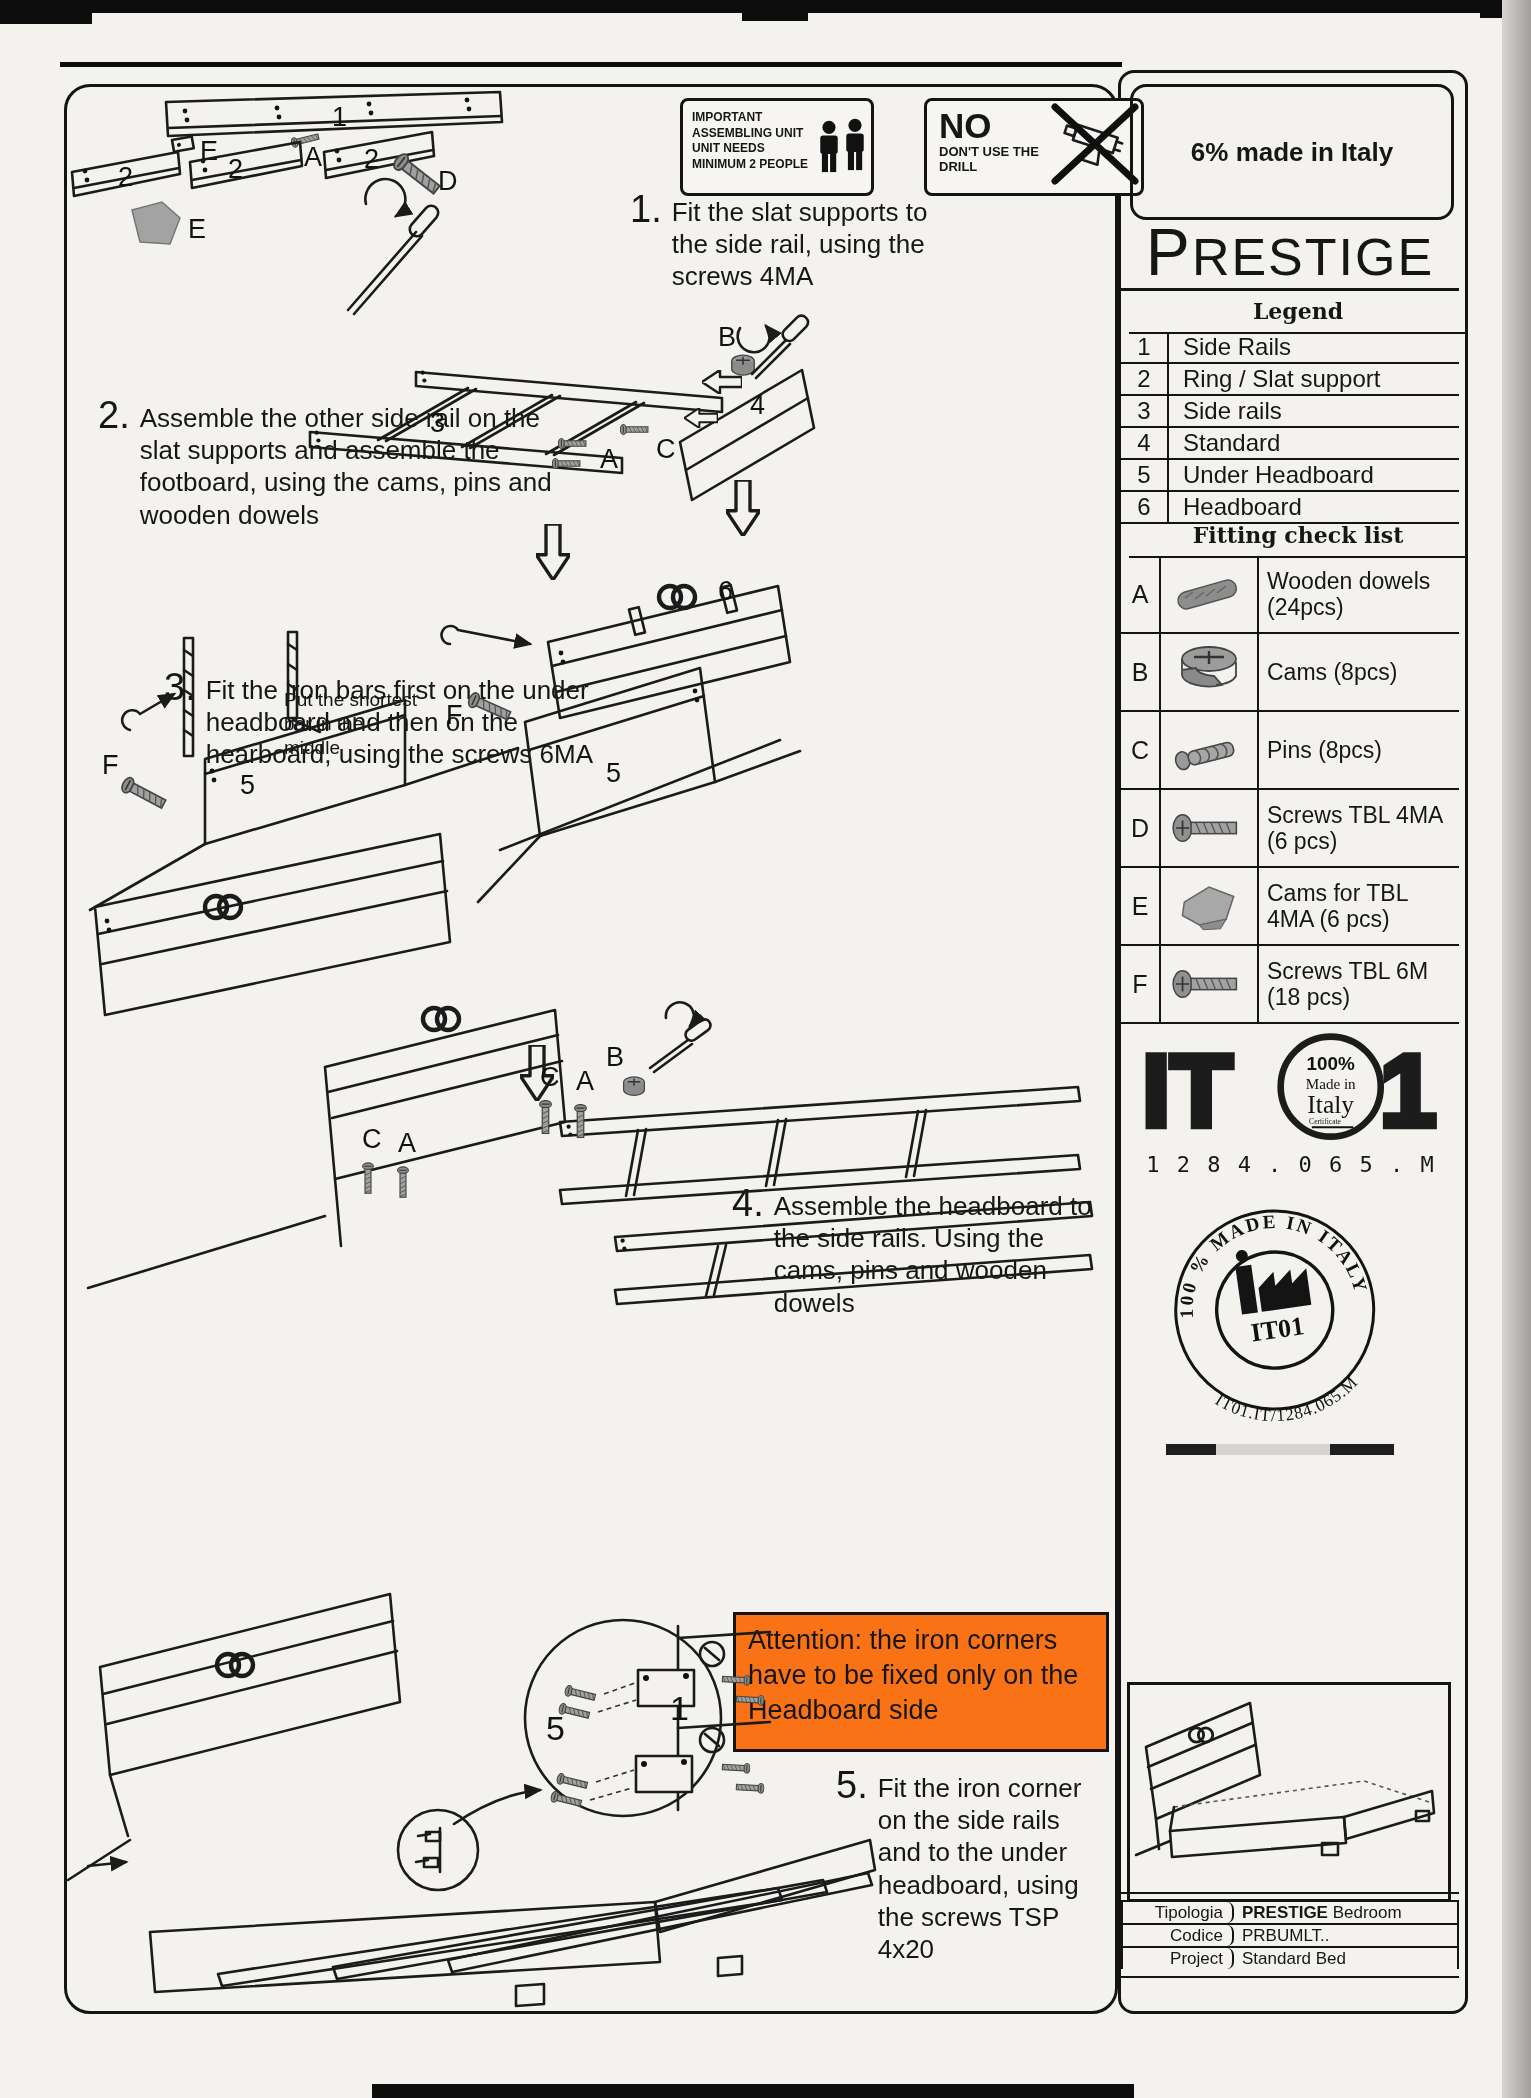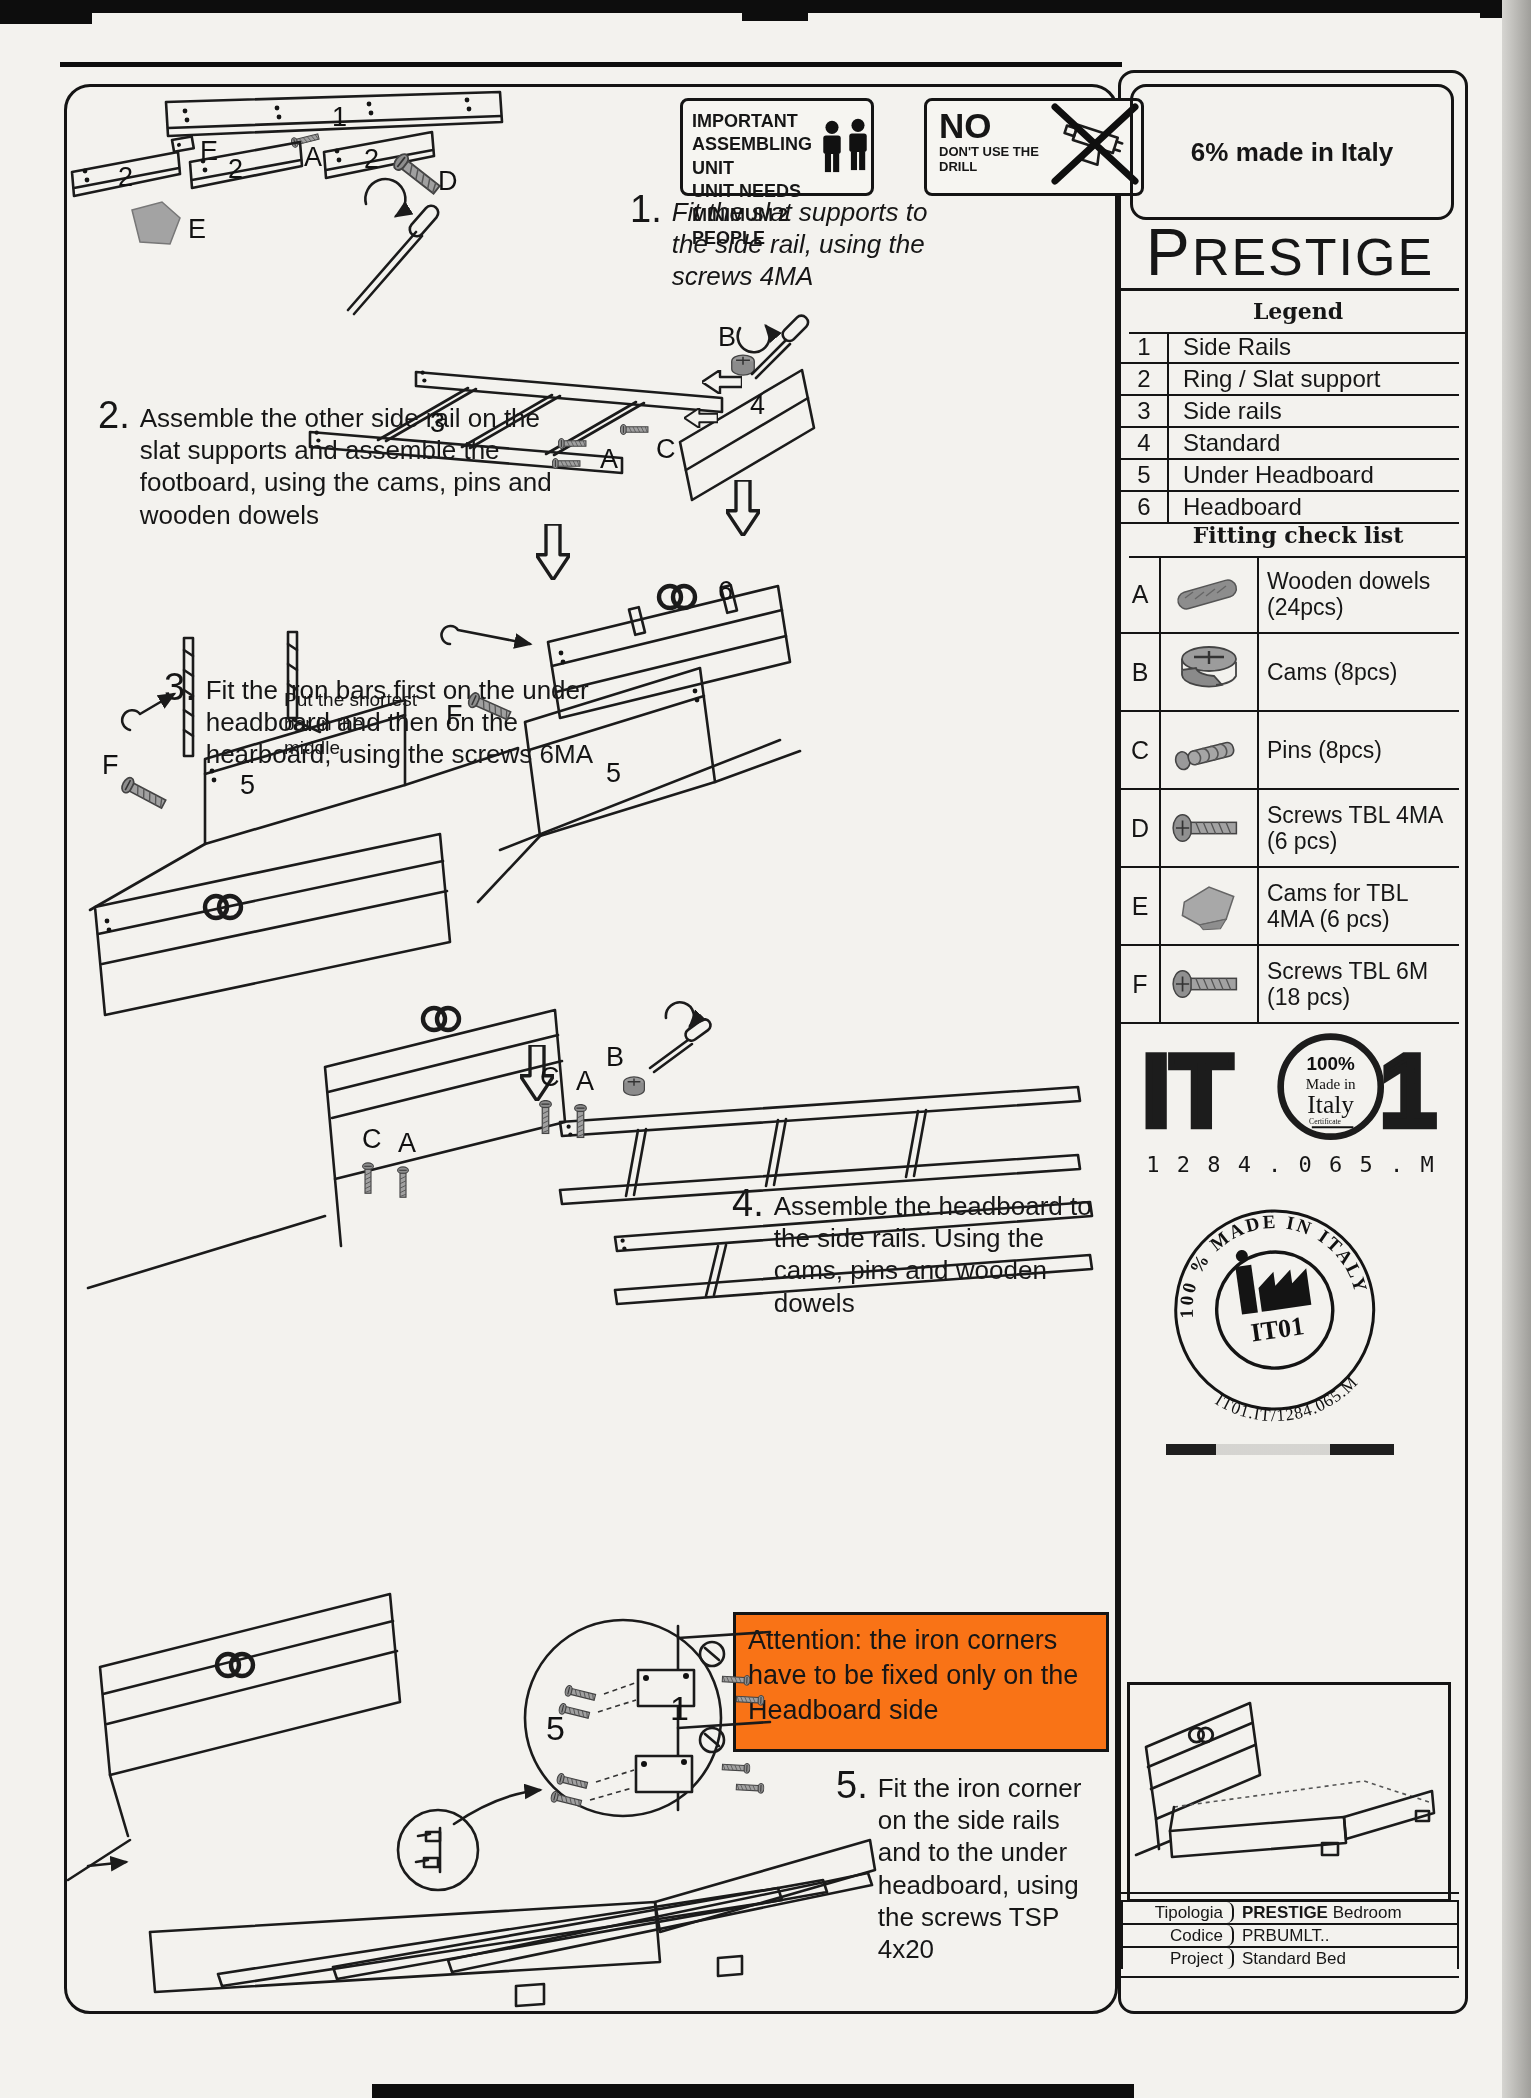--- a/index.html
+++ b/index.html
@@ -8,21 +8,21 @@
   .abs{position:absolute;}
   .panel{position:absolute;border:3px solid #141414;background:transparent;}
   svg{overflow:visible;}
   .ln{fill:none;stroke:#1b1b1b;stroke-width:2.6;stroke-linejoin:round;stroke-linecap:round;}
   .fillp{fill:#f3f2ee;}
   text.dl{font-family:"Liberation Sans",sans-serif;font-size:27px;fill:#111;}
   .step{position:absolute;display:flex;gap:10px;}
   .step .n{font-size:38px;line-height:1.05;}
   .step .b{font-size:26px;line-height:1.24;padding-top:6px;}
   .warnbox{position:absolute;border:3px solid #141414;border-radius:8px;background:#f6f5f1;display:flex;}
-  .wtxt{font-size:18px;font-weight:bold;line-height:1.3;padding:9px 4px 6px 9px;flex:1;}
+  .wtxt{font-size:12px;font-weight:bold;line-height:1.3;padding:9px 4px 6px 9px;flex:1;}
   .no-title{font-size:35px;font-weight:bold;line-height:.95;}
   .no-sub{font-size:13px;font-weight:bold;margin-top:2px;}
   .annot{position:absolute;font-size:19px;line-height:1.25;}
   .attn{position:absolute;border:3px solid #141414;font-size:27px;line-height:1.3;padding:8px 12px;background:#f97316;}
   
   .madebox{position:absolute;border:3px solid #141414;border-radius:16px;display:flex;align-items:center;justify-content:center;
            font-size:26px;font-weight:bold;}
   .prest{position:absolute;border-bottom:3px solid #141414;display:flex;align-items:center;justify-content:center;
          font-size:52px;letter-spacing:2px;}
   .prest span::first-letter{font-size:66px;}
@@ -143,21 +143,21 @@
         <path d="M10,14 H52 V30 H38 L41,46 H25 L28,30 H10 z"></path>
         <rect x="0" y="18" width="10" height="8"></rect>
         <path d="M52,18 h6 M52,26 h6"></path>
       </g>
       <path d="M6,6 L86,80 M86,6 L6,80" stroke="#0f0f0f" stroke-width="7" stroke-linecap="round" fill="none"></path>
     </svg>
   </div>
 
   <div class="step" style="left:630px;top:190px;width:330px;">
     <div class="n">1.</div>
-    <div class="b" style="width:286px;font-style:italic;">Fit the slat supports to the side rail, using the screws 4MA</div>
+    <div class="b" style="width:286px;">Fit the slat supports to the side rail, using the screws 4MA</div>
   </div>
   <div class="step" style="left:98px;top:396px;width:500px;">
     <div class="n">2.</div>
     <div class="b" style="width:440px;">Assemble the other side rail on the slat supports and assemble  the footboard, using the cams, pins and wooden dowels</div>
   </div>
   <div class="step" style="left:164px;top:668px;width:460px;">
     <div class="n">3.</div>
     <div class="b" style="width:400px;">Fit the iron bars first on the under headboard and then on the hearboard, using the screws 6MA</div>
   </div>
   <div class="step" style="left:732px;top:1184px;width:370px;">

